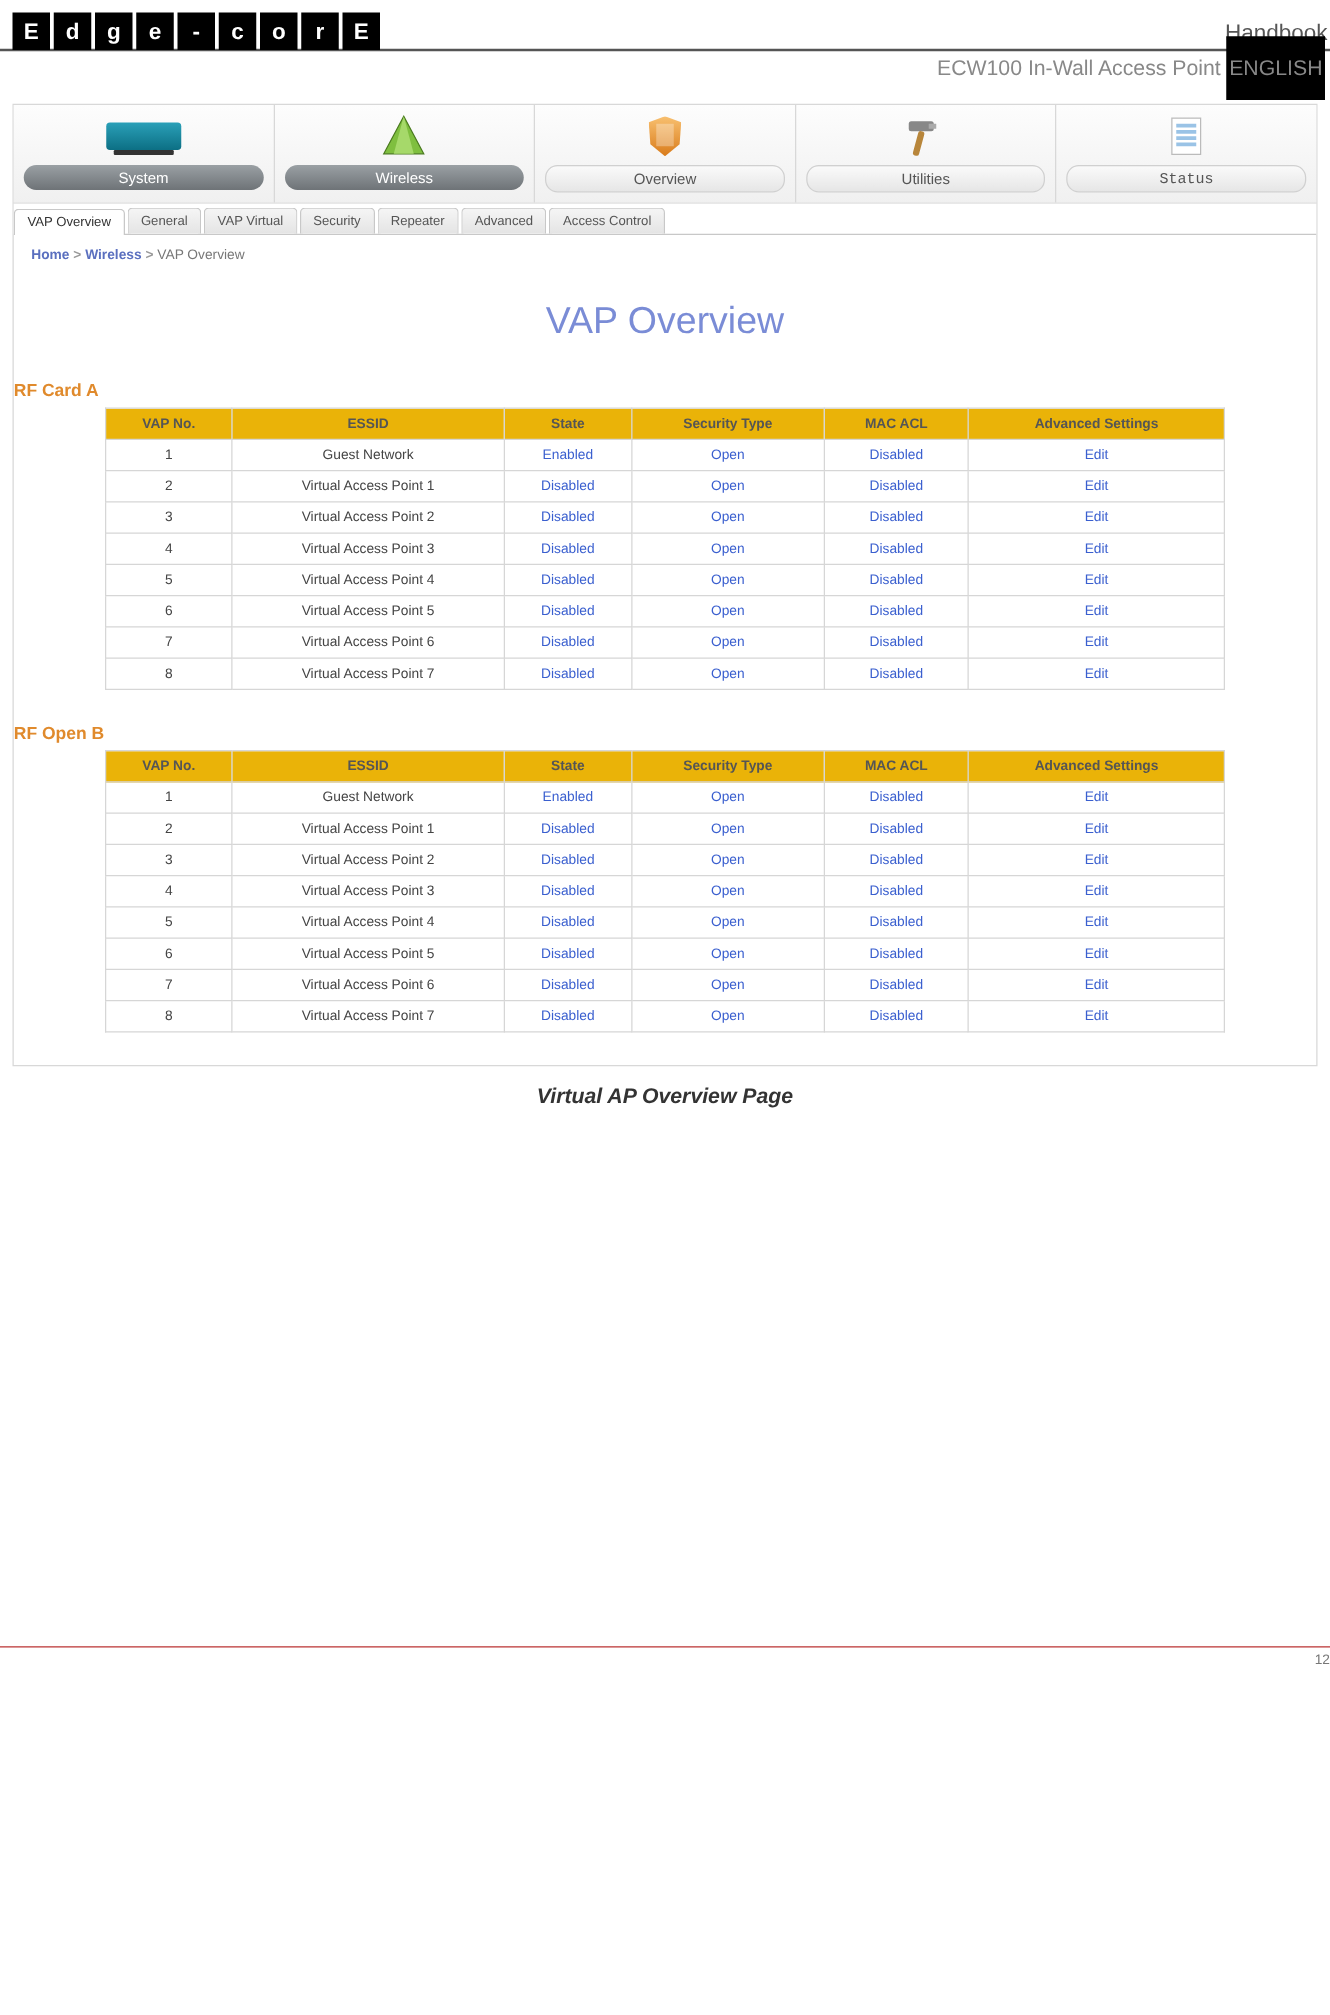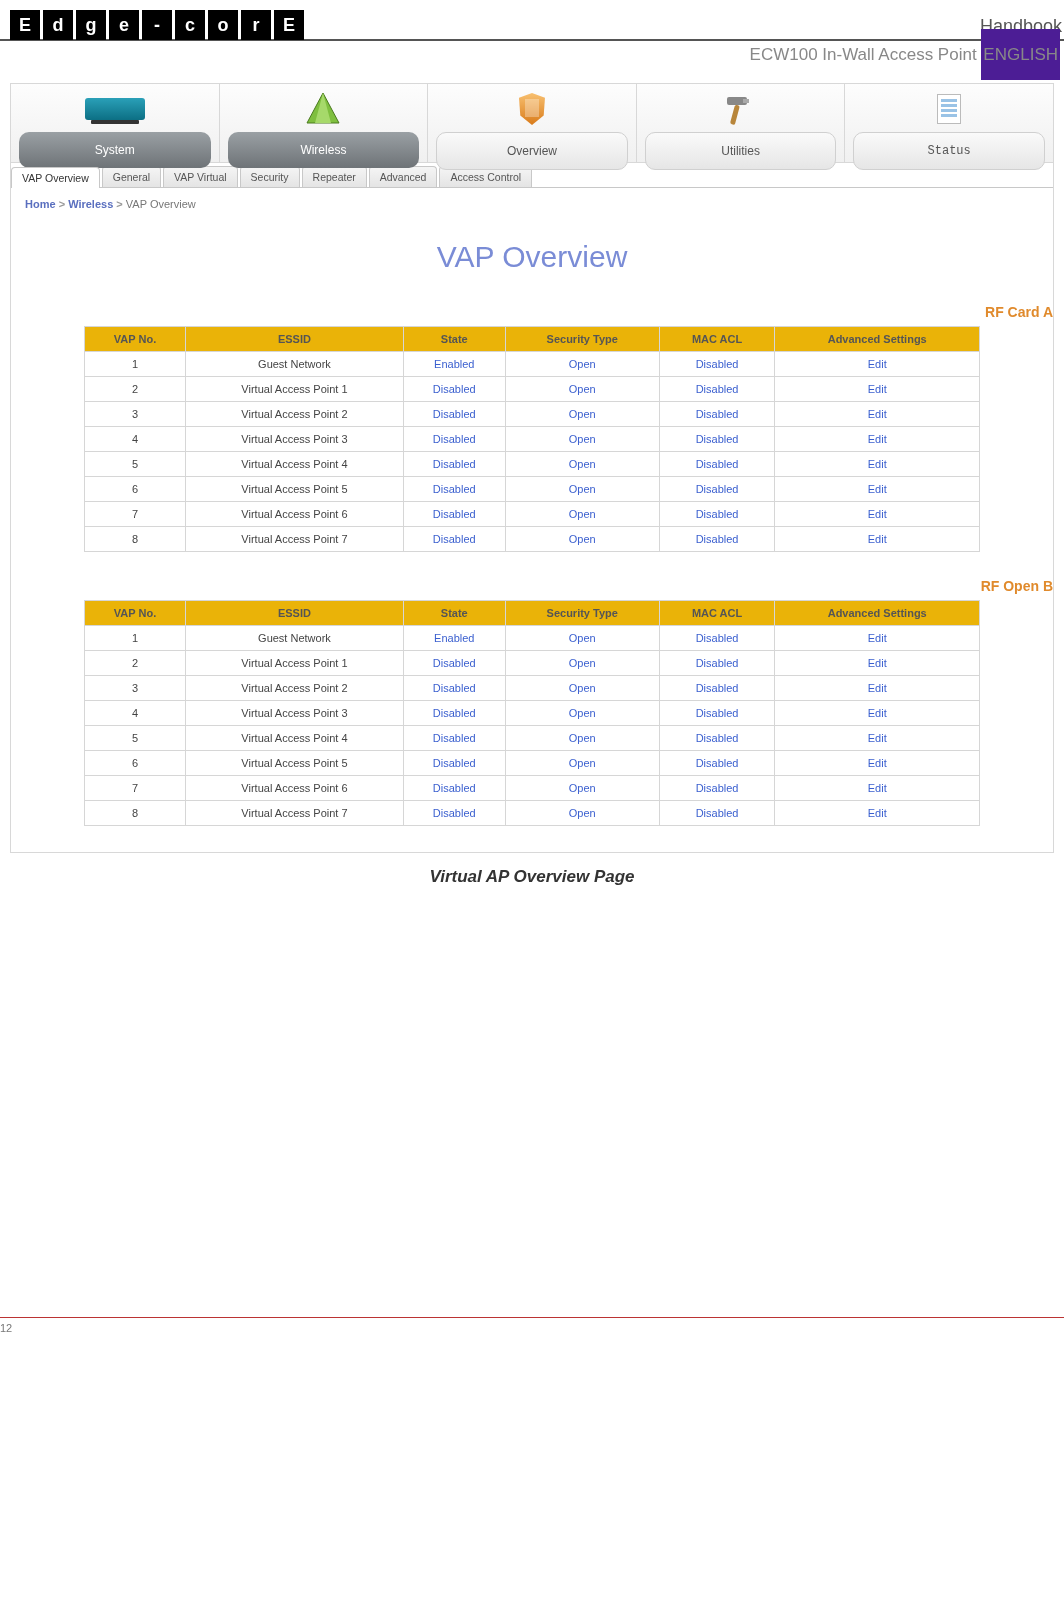--- a/index.html
+++ b/index.html
@@ -45,21 +45,21 @@
     font-family: "Trebuchet MS", sans-serif;
   }
   .subtitle-row {
     text-align: right;
     color: #888;
     font-size: 17px;
     margin: 4px 4px 18px 0;
     font-family: "Trebuchet MS", sans-serif;
   }
   .lang-badge {
-    background: #4c1d95;
+    background: #000000;
     padding: 16px 2px;
   }
   .screenshot {
     margin: 0 10px;
     border: 1px solid #d8d8d8;
     background: #fff;
     font-family: Verdana, Arial, sans-serif;
   }
   .main-tabs {
     display: flex;
@@ -76,21 +76,21 @@
   }
   .main-tab:last-child { border-right: none; font-family: Liberation Mono, monospace; }
   .tab-icon {
     height: 42px;
     display: flex;
     align-items: center;
     justify-content: center;
   }
   .tab-label-bar {
     margin: 2px 8px 6px 8px;
-    height: 36px;
+    height: 20px;
     border-radius: 10px;
     display: flex;
     align-items: center;
     justify-content: center;
     font-size: 12px;
     color: #fff;
     background: linear-gradient(#9aa0a4,#6e7377);
   }
   .tab-label-bar.light {
     background: linear-gradient(#fafafa,#e6e6e6);
@@ -132,21 +132,21 @@
   .breadcrumb .sep { color: #999; font-weight: bold; }
   .page-title {
     text-align: center;
     font-size: 30px;
     color: #7a8cd6;
     font-weight: normal;
     margin: 24px 0 30px 0;
     font-family: "Trebuchet MS", sans-serif;
   }
   .card-title {
-    text-align: right;
+    text-align: left;
     color: #e08a2c;
     font-size: 14px;
     font-weight: bold;
     margin: 8px 0 6px 0;
   }
   table.vap {
     border-collapse: collapse;
     margin: 0 auto 26px auto;
     width: 86%;
     font-size: 11px;
@@ -170,21 +170,21 @@
     font-size: 17px;
     font-family: Arial, sans-serif;
     margin: 14px 0 0 0;
   }
   .footer-hr {
     border: none;
     border-top: 1.5px solid #b33;
     margin: 430px 0 4px 0;
   }
   .page-num {
-    text-align: left;
+    text-align: right;
     font-size: 11px;
     color: #777;
     margin-bottom: 8px;
   }
   
   .ic-router { width:60px; height:22px; background:linear-gradient(#2aa0b8,#0c6f84); border-radius:3px; position:relative; }
   .ic-router::after{content:"";position:absolute;bottom:-4px;left:6px;right:6px;height:4px;background:#333;border-radius:1px;}
   .ic-pyramid svg { display:block; }
   .ic-shield { width:26px;height:32px;background:linear-gradient(#f8c070,#d97b1a);clip-path:polygon(50% 0,100% 15%,95% 70%,50% 100%,5% 70%,0 15%);position:relative;}
   .ic-shield::after{content:"";position:absolute;left:6px;top:6px;width:14px;height:18px;background:rgba(255,255,255,0.3);}

